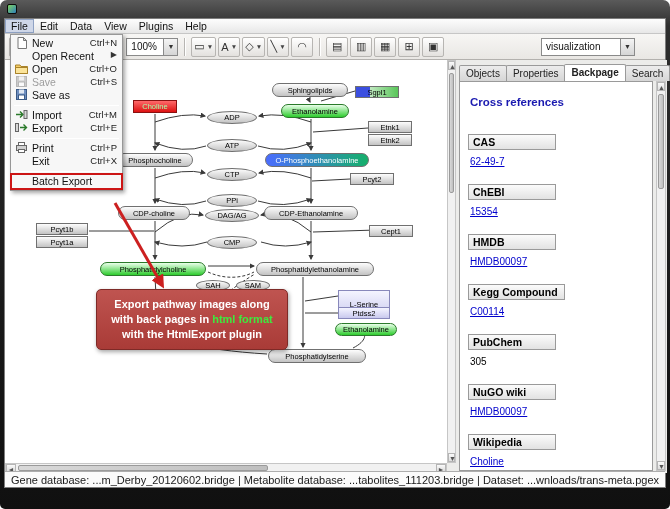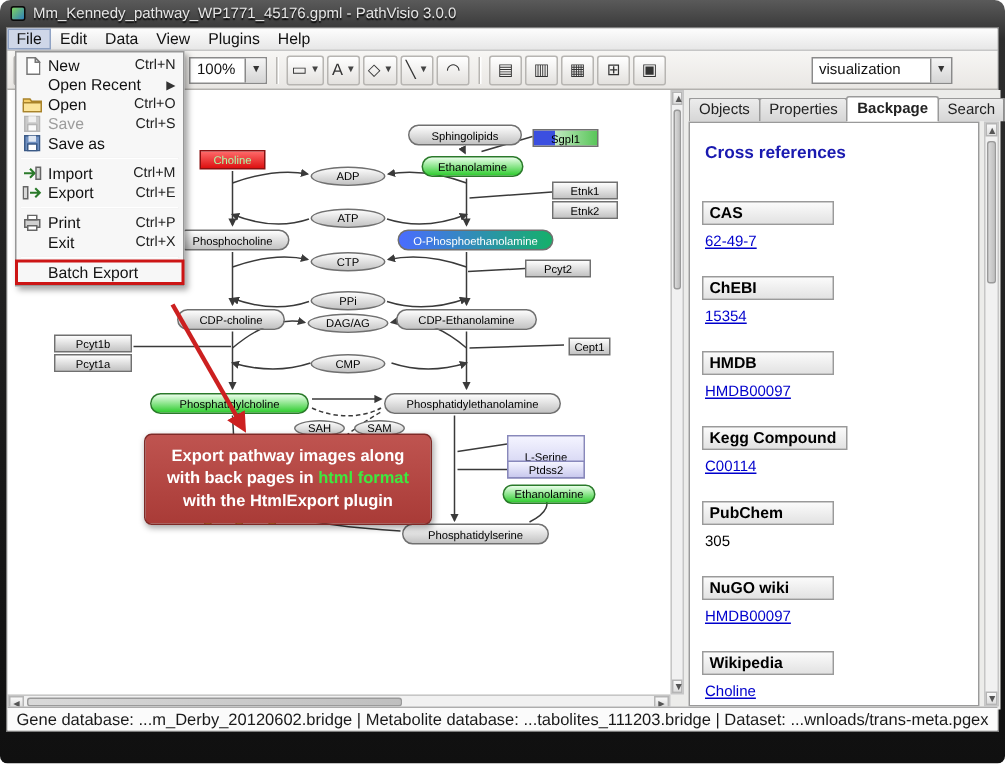--- a/index.html
+++ b/index.html
@@ -86,21 +86,21 @@
   #bp-title { color:#1a1ab0; font-weight:bold; font-size:11.5px; margin:6px 0 24px 2px; }
   .bp-section { margin-bottom:15px; }
   .bp-header { display:inline-block; min-width:88px; padding:1px 6px 1px 4px; font-size:10.5px; font-weight:bold;
                color:#000; background:linear-gradient(#fbfbfb,#e2e2e2); border:1px solid #9a9a9a; }
   .bp-value { display:block; margin:6px 0 0 2px; font-size:10px; color:#000; text-decoration:none; }
   a.bp-value { color:#0000cc; text-decoration:underline; }
 
   
   #file-menu { position:absolute; left:5px; top:15px; width:113px; background:#f7f7f7;
                border:1px solid #979797; box-shadow:2px 2px 4px rgba(0,0,0,.35); z-index:50; padding:2px 1px; }
-  .menu-item { display:flex; align-items:center; height:13px; font-size:10.5px; padding:0 2px; position:relative; color:#111; }
+  .menu-item { display:flex; align-items:flex-start; height:13px; font-size:10.5px; padding:0 2px; position:relative; color:#111; }
   .menu-icon { width:15px; display:flex; justify-content:center; align-items:center; }
   .menu-label { flex:1; padding-left:3px; white-space:nowrap; }
   .menu-shortcut { padding-right:2px; font-size:9.5px; color:#222; }
   .menu-sub { padding-right:2px; font-size:8px; color:#333; }
   .menu-item.disabled { color:#9d9d9d; }
   .menu-item.disabled .menu-icon { opacity:.4; filter:grayscale(1); }
   .menu-item.highlighted { outline:2px solid #cc1515; outline-offset:0px; }
   .menu-sep { height:1px; background:#d9d9d9; border-bottom:1px solid #fff; margin:3px 2px; }
 
   
@@ -116,21 +116,20 @@
                border-top:1px solid #adadad; display:flex; align-items:center; font-size:11px; color:#1a1a1a;
                padding:0 6px; white-space:nowrap; overflow:hidden; }
 </style>
 </head>
 <body>
 
 <div id="frame">
 
   <div id="titlebar">
     <div id="app-icon"></div>
-    <div id="title-text">Mm_Kennedy_pathway_WP1771_45176.gpml - PathVisio 3.0.0</div>
   </div>
 
   <div id="app">
 
     <div id="menubar">
         <span class="mb-item active">File</span>
         <span class="mb-item">Edit</span>
         <span class="mb-item">Data</span>
         <span class="mb-item">View</span>
         <span class="mb-item">Plugins</span>
@@ -299,21 +298,21 @@
             </div>
             <div class="pnode f-gray s-ellipse" style="left: 200px; top: 149px; width: 54px; height: 13px;">
               <span>DAG/AG</span>
             </div>
             <div class="pnode f-gray s-rounded" style="left: 259px; top: 146px; width: 94px; height: 14px;">
               <span>CDP-Ethanolamine</span>
             </div>
             <div class="pnode f-gray s-ellipse" style="left: 202px; top: 176px; width: 50px; height: 13px;">
               <span>CMP</span>
             </div>
-            <div class="pnode f-gray s-rect" style="left: 374px; top: 165px; width: 28px; height: 12px;">
+            <div class="pnode f-gray s-rect" style="left: 364px; top: 165px; width: 44px; height: 12px;">
               <span>Cept1</span>
             </div>
             <div class="pnode f-gray s-rect" style="left: 31px; top: 163px; width: 52px; height: 12px;">
               <span>Pcyt1b</span>
             </div>
             <div class="pnode f-gray s-rect" style="left: 31px; top: 176px; width: 52px; height: 12px;">
               <span>Pcyt1a</span>
             </div>
             <div class="pnode f-green s-rounded" style="left: 95px; top: 202px; width: 106px; height: 14px;">
               <span>Phosphatidylcholine</span>

